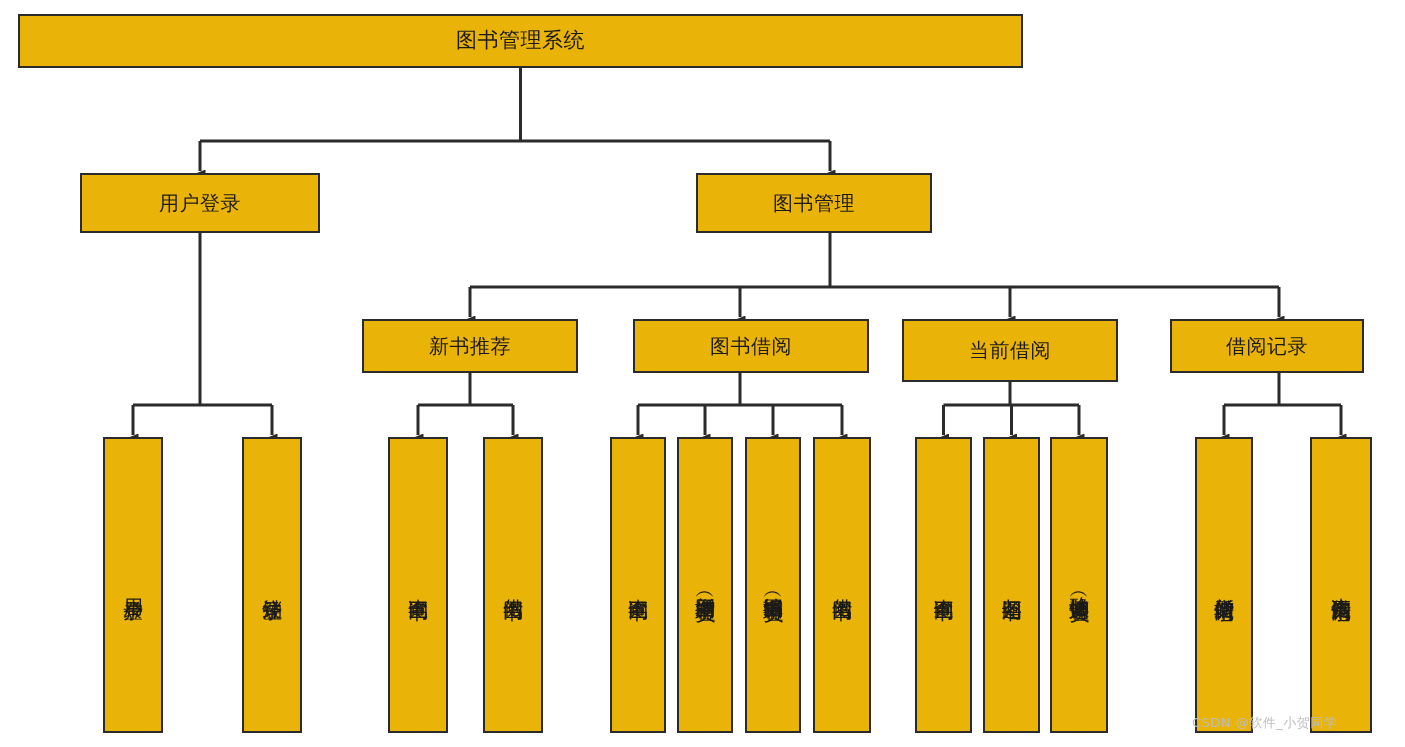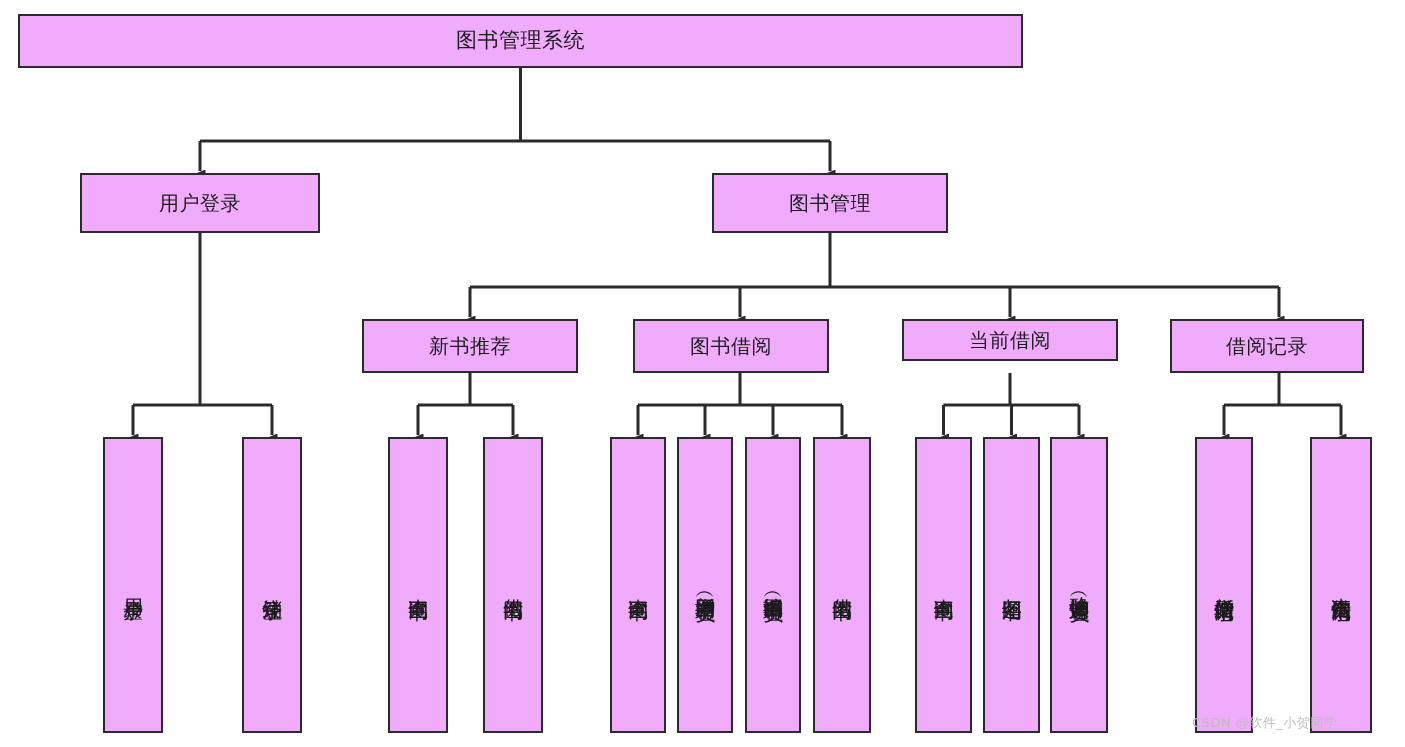--- a/index.html
+++ b/index.html
@@ -23,21 +23,21 @@
     position: absolute;
     left: 0; top: 0;
     width: 1405px;
     height: 747px;
     pointer-events: none;
   }
   .node {
     position: absolute;
     box-sizing: border-box;
     border: 2px solid #2b2b2b;
-    background: #f0abfc;
+    background: #eab308;
     display: flex;
     align-items: center;
     justify-content: center;
     color: #1b1b1b;
   }
   .node .label {
     display: block;
     text-align: center;
     line-height: 1.22;
     letter-spacing: 0.5px;
@@ -112,31 +112,31 @@
       </g>
   </svg>
 
   <div class="node root" style="left: 18px; top: 14px; width: 1005px; height: 54px;">
     <span class="label">图书管理系统</span>
   </div>
 
   <div class="node lvl2" style="left: 80px; top: 173px; width: 240px; height: 60px;">
     <span class="label">用户登录</span>
   </div>
-  <div class="node lvl2" style="left: 712px; top: 173px; width: 236px; height: 60px;">
+  <div class="node lvl2" style="left: 696px; top: 173px; width: 236px; height: 60px;">
     <span class="label">图书管理</span>
   </div>
 
   <div class="node lvl3" style="left: 362px; top: 319px; width: 216px; height: 54px;">
     <span class="label">新书推荐</span>
   </div>
-  <div class="node lvl3" style="left: 633px; top: 319px; width: 196px; height: 54px;">
+  <div class="node lvl3" style="left: 633px; top: 319px; width: 236px; height: 54px;">
     <span class="label">图书借阅</span>
   </div>
-  <div class="node lvl3" style="left: 902px; top: 319px; width: 216px; height: 42px;">
+  <div class="node lvl3" style="left: 902px; top: 319px; width: 216px; height: 63px;">
     <span class="label">当前借阅</span>
   </div>
   <div class="node lvl3" style="left: 1170px; top: 319px; width: 194px; height: 54px;">
     <span class="label">借阅记录</span>
   </div>
 
   <div class="node leaf" style="left: 103px; top: 437px; width: 60px; height: 296px;">
     <span class="label">用户登录</span>
   </div>
   <div class="node leaf" style="left: 242px; top: 437px; width: 60px; height: 296px;">

